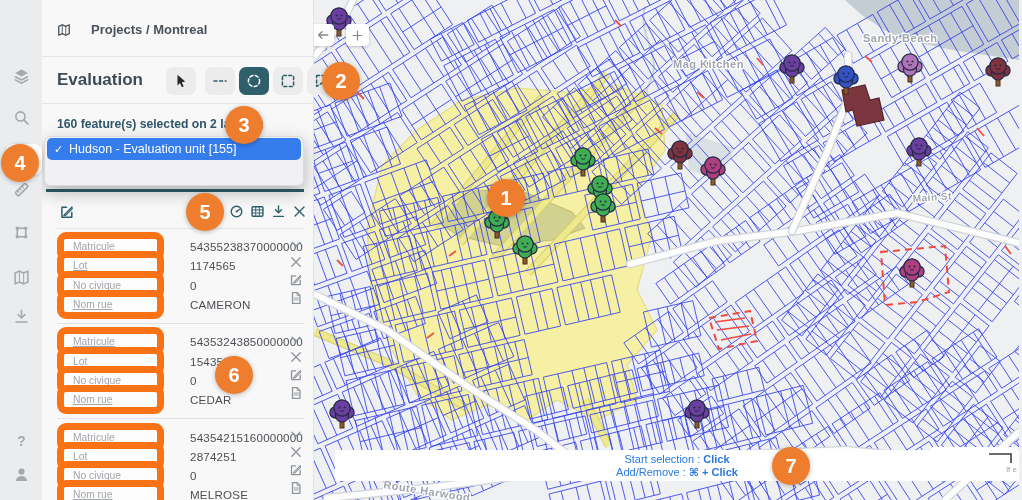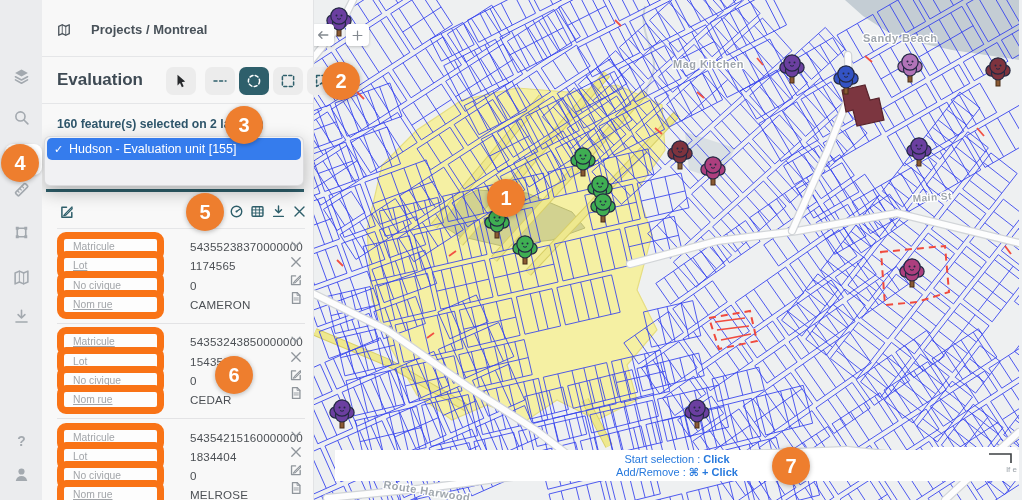--- a/index.html
+++ b/index.html
@@ -286,21 +286,21 @@
           </button>
         </div>
       </div>
       <div class="card">
         <div class="frow">
           <span class="pill">Matricule</span>
           <span class="fval">54354215160000000</span>
         </div>
         <div class="frow">
           <span class="pill">Lot</span>
-          <span class="fval">1834404</span>
+          <span class="fval">2874251</span>
         </div>
         <div class="frow">
           <span class="pill">No civique</span>
           <span class="fval">0</span>
         </div>
         <div class="frow">
           <span class="pill">Nom rue</span>
           <span class="fval">MELROSE</span>
         </div>
         <div class="cicons">

